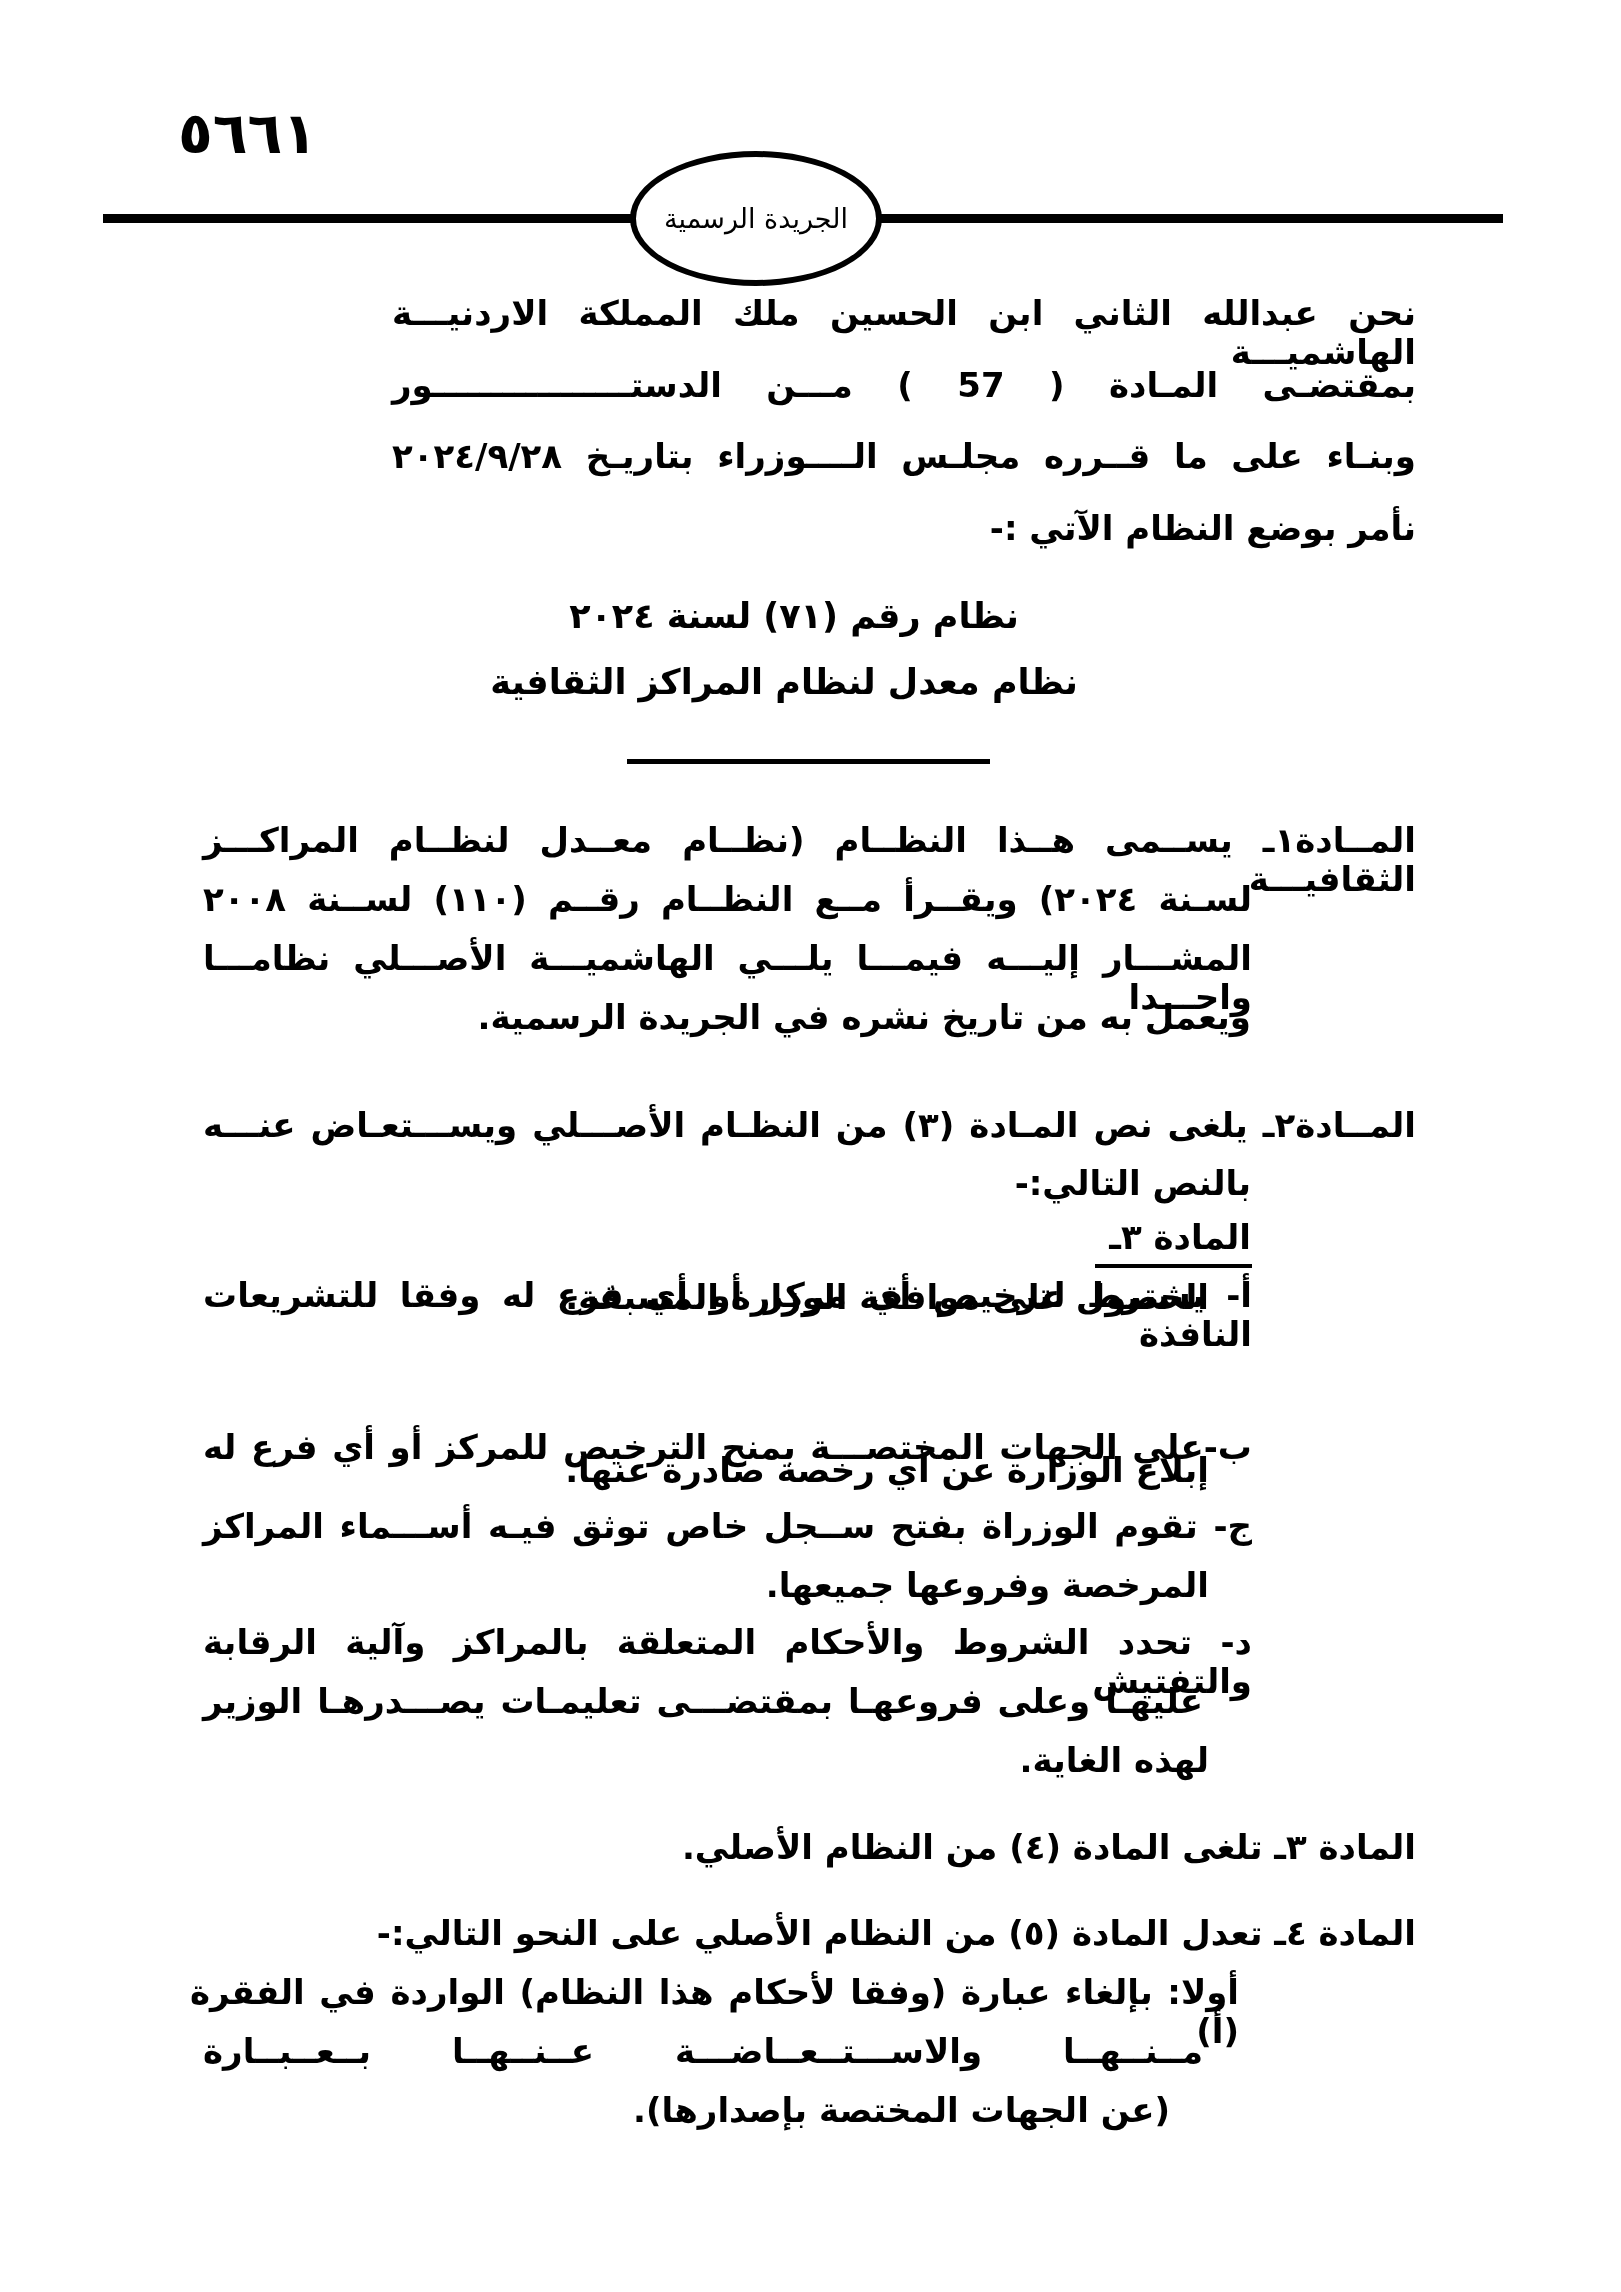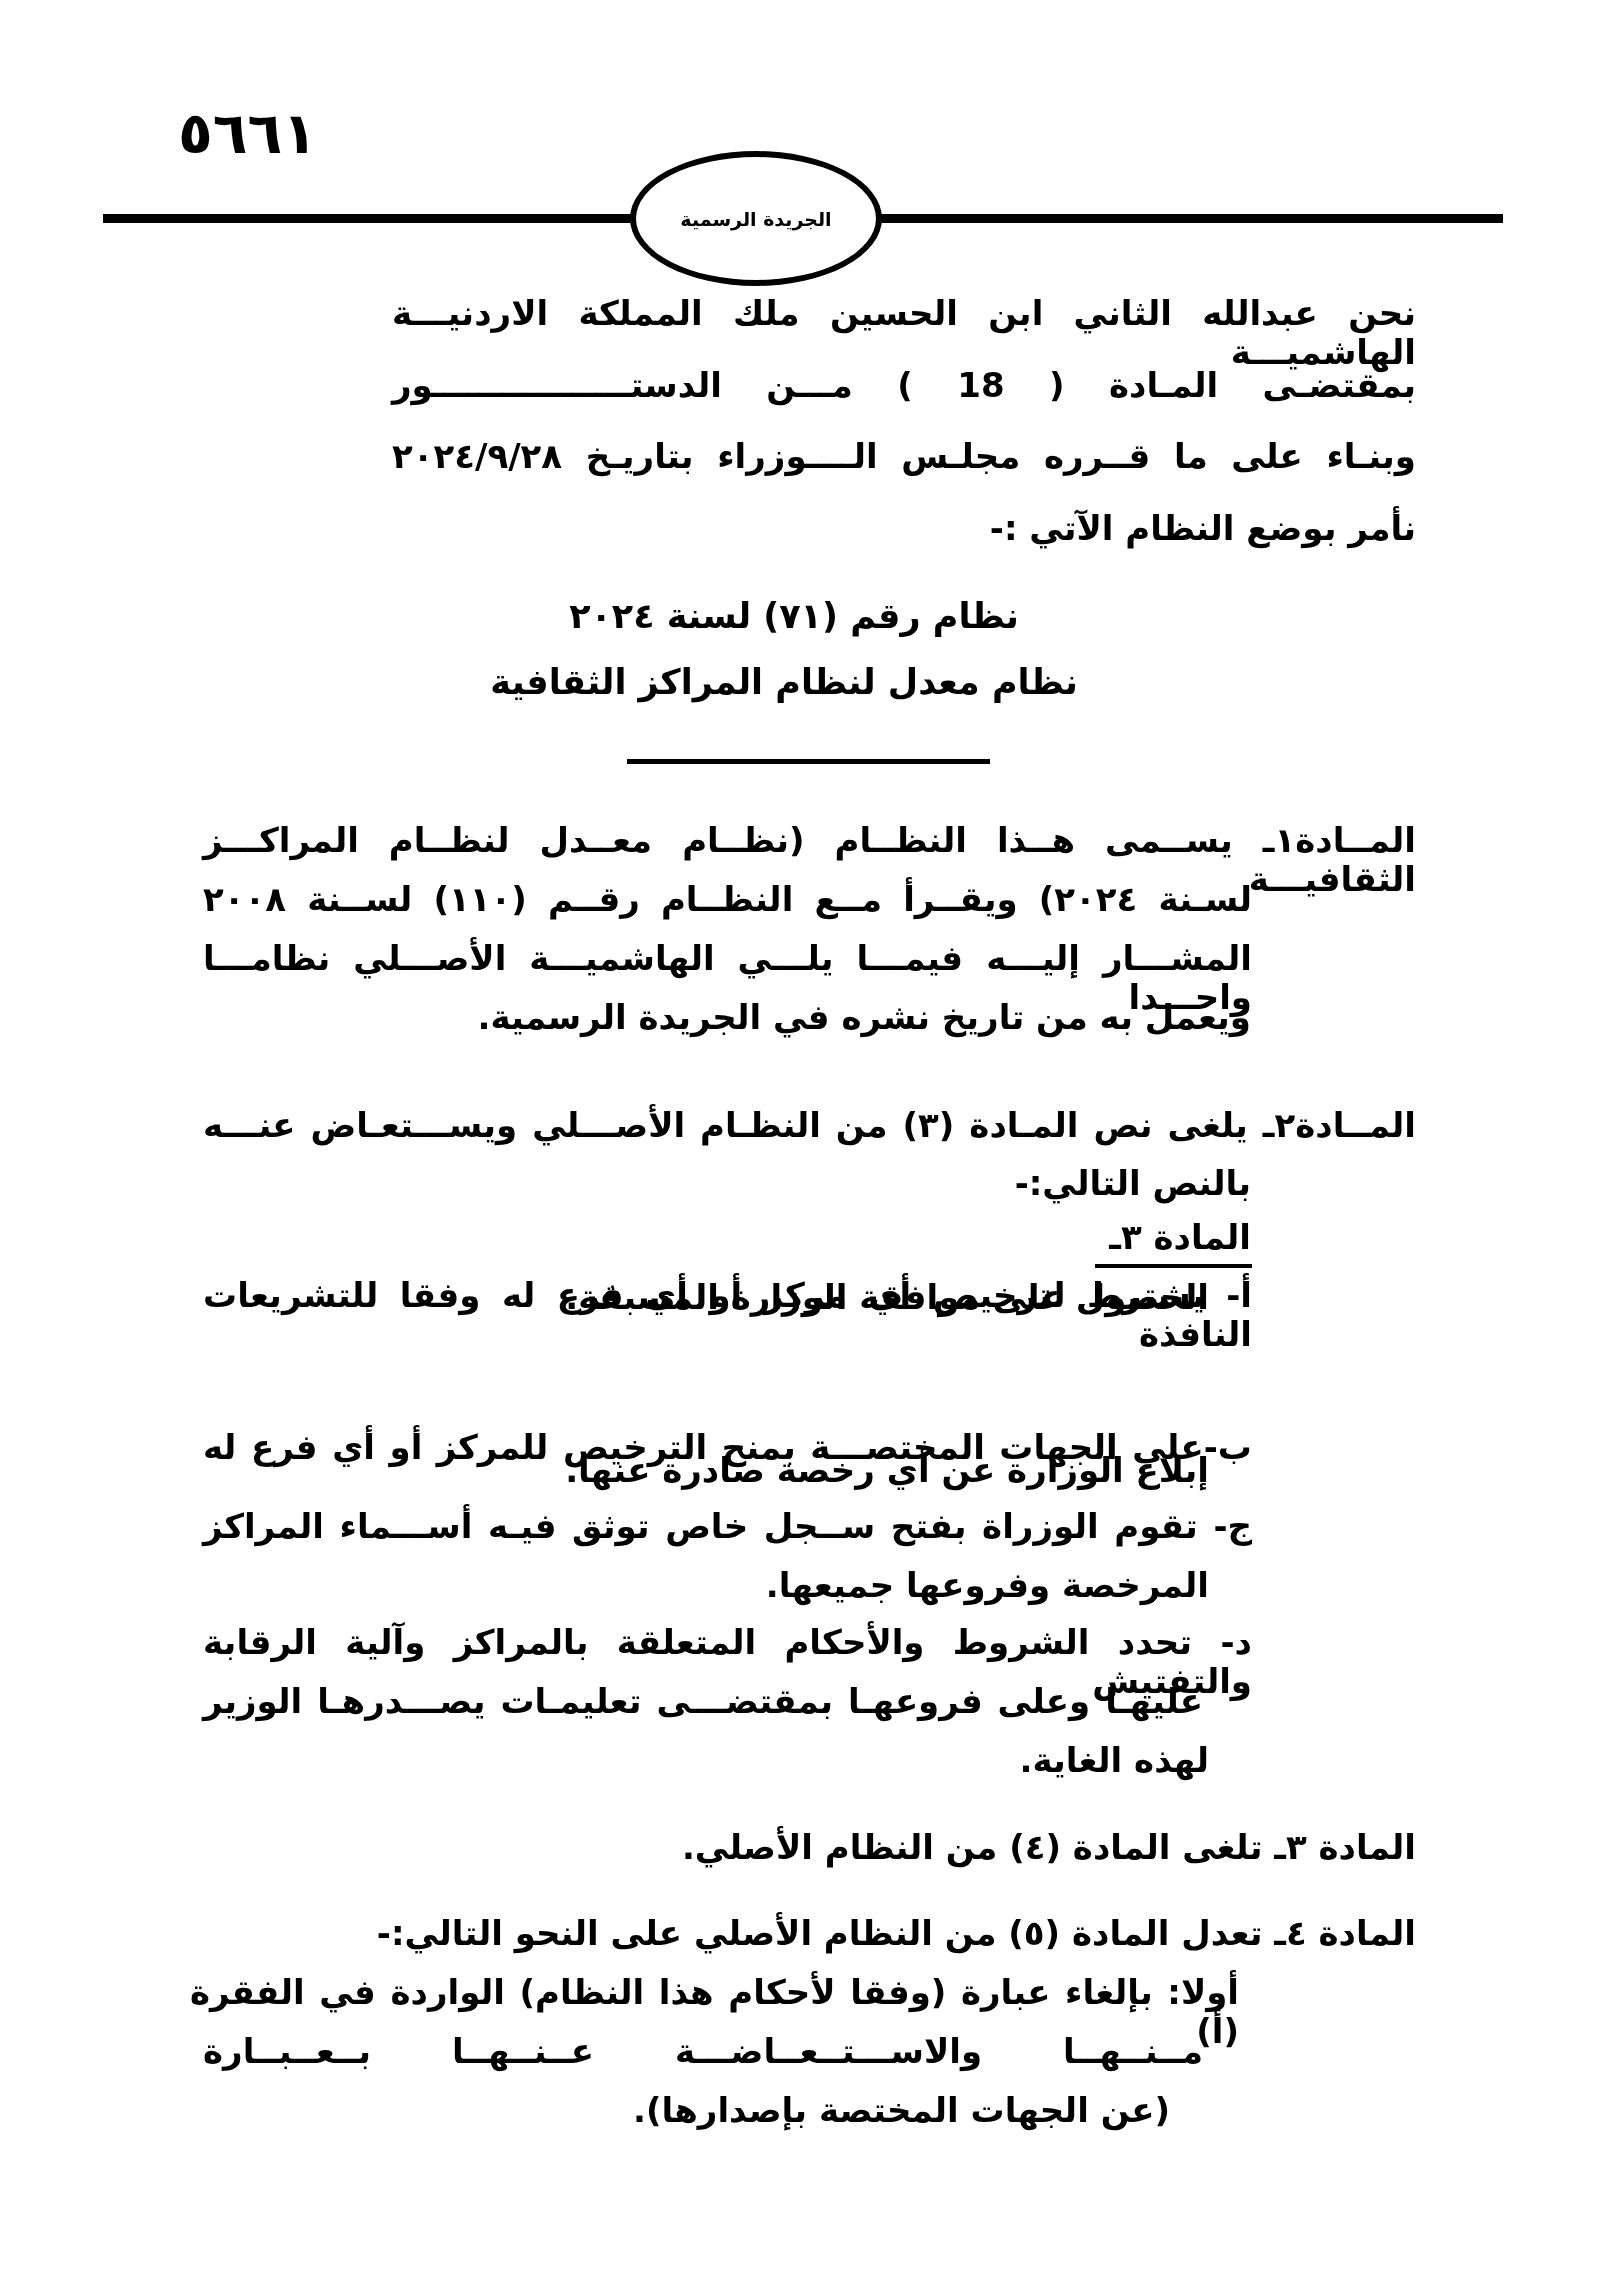--- a/index.html
+++ b/index.html
@@ -10,21 +10,21 @@
     .wm { position: absolute; pointer-events: none; z-index: 0; }
 
     
     .page-number { position: absolute; left: 178px; top: 100px; font-size: 57px; font-weight: bold;
                    letter-spacing: 3.9px; z-index: 2; direction: rtl; }
     .header-rule { position: absolute; left: 103px; top: 214px; width: 1400px; height: 8.8px;
                    background: #000; z-index: 2; }
     .gazette-oval { position: absolute; left: 630px; top: 151px; width: 240px; height: 123px;
                     border: 6.9px solid #000; border-radius: 50%; background: #fff; z-index: 3;
                     display: flex; align-items: center; justify-content: center; }
-    .gazette-oval span { font-size: 19px; font-weight: bold; }
+    .gazette-oval span { font-size: 27px; font-weight: normal; }
 
     
     .txt { position: absolute; font-weight: bold; font-size: 34px; line-height: 1.15;
            white-space: nowrap; z-index: 2; direction: rtl; }
     .justify { text-align: justify; text-align-last: justify; white-space: normal; }
     .center { text-align: center; }
     .title { font-size: 35px; }
     .underline-rule { position: absolute; height: 3.9px; background: #000; z-index: 2; }
   </style>
 </head>
@@ -97,21 +97,21 @@
   
 </div>
 
 <div class="page-number">٥٦٦١</div>
 <div class="header-rule"></div>
 <div class="gazette-oval">
   <span>الجريدة الرسمية</span>
 </div>
 
 <div class="txt justify" style="left:392px; top:294px; width:1024px;">نحن عبدالله الثاني ابن الحسين ملك المملكة الاردنيـــة الهاشميـــة</div>
-<div class="txt justify" style="left:392px; top:366px; width:1024px;">بمقتضـى المـادة ( 18 ) مـــن الدستـــــــــــــــــور</div>
+<div class="txt justify" style="left:392px; top:366px; width:1024px;">بمقتضـى المـادة ( 57 ) مـــن الدستـــــــــــــــــور</div>
 <div class="txt justify" style="left:392px; top:437px; width:1024px;">وبنـاء على ما قــرره مجلـس الــــوزراء بتاريـخ ٢٠٢٤/٩/٢٨</div>
 <div class="txt" style="right:205px; top:509px;">نأمر بوضع النظام الآتي :-</div>
 
 <div class="txt title center" style="left:549px; top:596px; width:490px;">نظام رقم (٧١) لسنة ٢٠٢٤</div>
 <div class="txt title center" style="left:510px; top:662px; width:568px;">نظام معدل لنظام المراكز الثقافية</div>
 <div class="underline-rule" style="left:627px; top:759px; width:363px; height:4.9px;"></div>
 
 <div class="txt justify" style="left:203px; top:821px; width:1213px;">المــادة١ـ يســمى هــذا النظــام (نظــام معــدل لنظــام المراكـــز الثقافيـــة</div>
 <div class="txt justify" style="left:203px; top:880px; width:1049px;">لسـنة ٢٠٢٤) ويقــرأ مــع النظــام رقــم (١١٠) لســنة ٢٠٠٨</div>
 <div class="txt justify" style="left:203px; top:939px; width:1049px;">المشـــار إليـــه فيمـــا يلـــي الهاشميـــة الأصـــلي نظامـــا واحـــدا</div>

